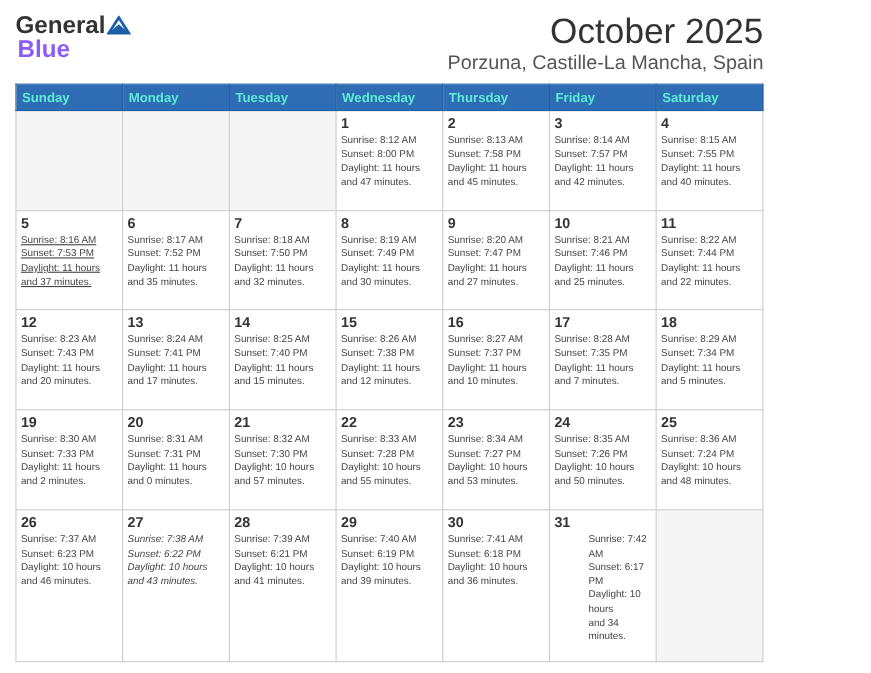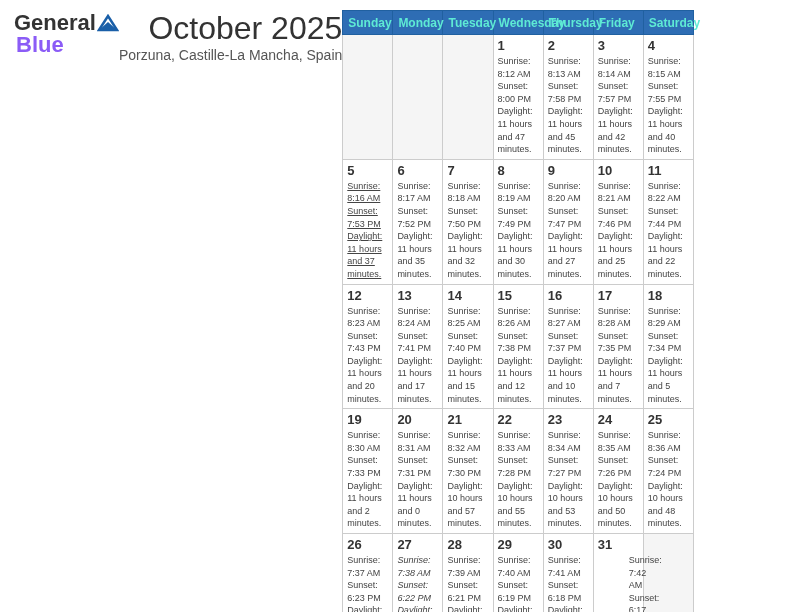--- a/index.html
+++ b/index.html
@@ -8,21 +8,21 @@
       background: #fff;
       width: 792px;
       height: 612px;
       overflow: hidden;
     }
     .page {
       width: 708px;
       height: 612px;
       padding: 10px 14px 10px 14px;
       display: flex;
-      flex-direction: row;
+      flex-direction: column;
     }
     .header {
       display: flex;
       justify-content: space-between;
       align-items: flex-start;
       margin-bottom: 8px;
     }
     .logo {
       display: flex;
       flex-direction: column;
@@ -30,21 +30,21 @@
     }
     .title-block {
       text-align: right;
     }
     .month-title {
       font-size: 32px;
       color: #333;
       font-weight: normal;
     }
     .location {
-      font-size: 14px;
+      font-size: 18px;
       color: #555;
     }
     .calendar {
       flex: 1;
       border: 1px solid #ccc;
       border-collapse: collapse;
       width: 100%;
       table-layout: fixed;
     }
     .calendar th {

